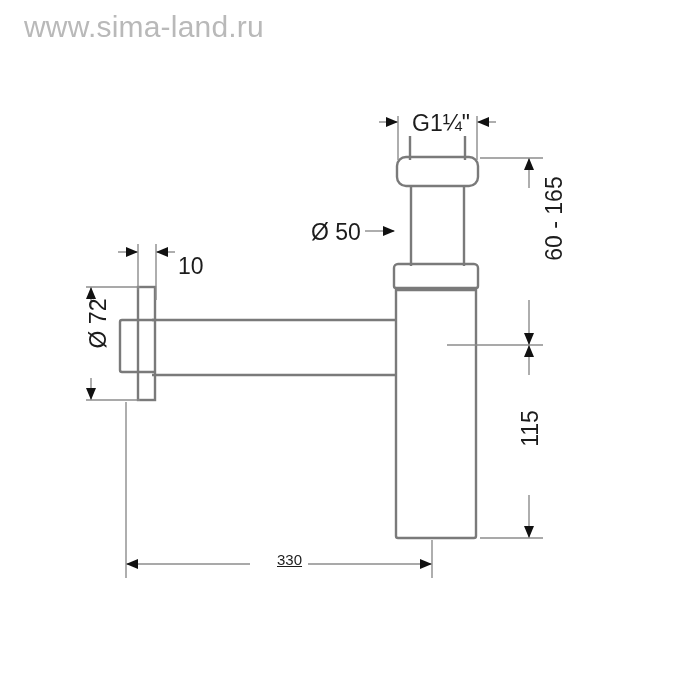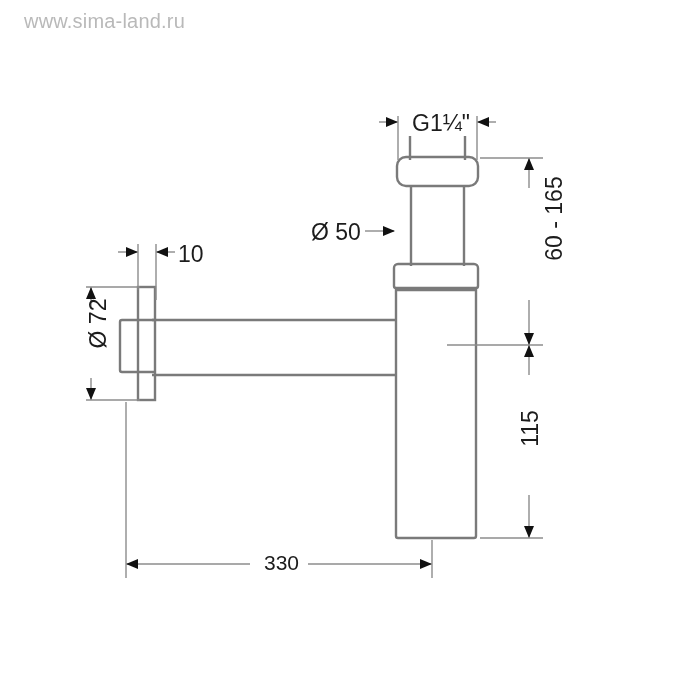--- a/index.html
+++ b/index.html
@@ -12,21 +12,21 @@
     width: 700px;
     height: 700px;
     background: #ffffff;
     overflow: hidden;
     font-family: "Liberation Sans", sans-serif;
   }
   #watermark {
     position: absolute;
     left: 24px;
     top: 10px;
-    font-size: 20px;
+    font-size: 30px;
     letter-spacing: 0.2px;
     color: #b9b9b9;
     font-family: "Liberation Sans", sans-serif;
     white-space: nowrap;
     user-select: none;
     text-align: right;
   }
   #drawing {
     position: absolute;
     left: 0;
@@ -127,21 +127,21 @@
       <line x1="308" y1="564" x2="431" y2="564" marker-end="url(#arrowR)"></line>
     </g>
   </svg>
 
   <div class="dim-text" style="left:412px; top:110px; font-size:23px;">G1¼"</div>
 
   <div class="dim-text" style="left:311px; top:219px; font-size:23px;">Ø 50</div>
 
   <div class="dim-text rot" style="left:74px; top:310px; font-size:23px; transform:rotate(-90deg);">Ø 72</div>
 
-  <div class="dim-text" style="left:178px; top:241px; font-size:23px;">10</div>
+  <div class="dim-text" style="left:178px; top:253px; font-size:23px;">10</div>
 
   <div class="dim-text rot" style="left:512px; top:205px; font-size:23px; transform:rotate(-90deg);">60 - 165</div>
 
   <div class="dim-text rot" style="left:512px; top:415px; font-size:23px; transform:rotate(-90deg);">115</div>
 
-  <div class="dim-text" style="left:264px; top:551px; font-size:21px;">330</div>
+  <div class="dim-text" style="left:277px; top:551px; font-size:15px;text-decoration:underline;">330</div>
 
 </div>
 
 </body></html>

